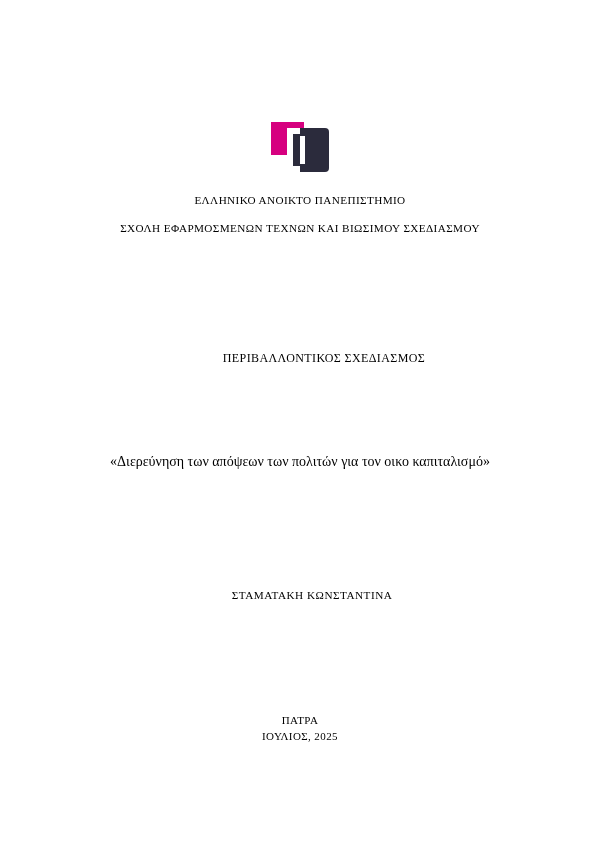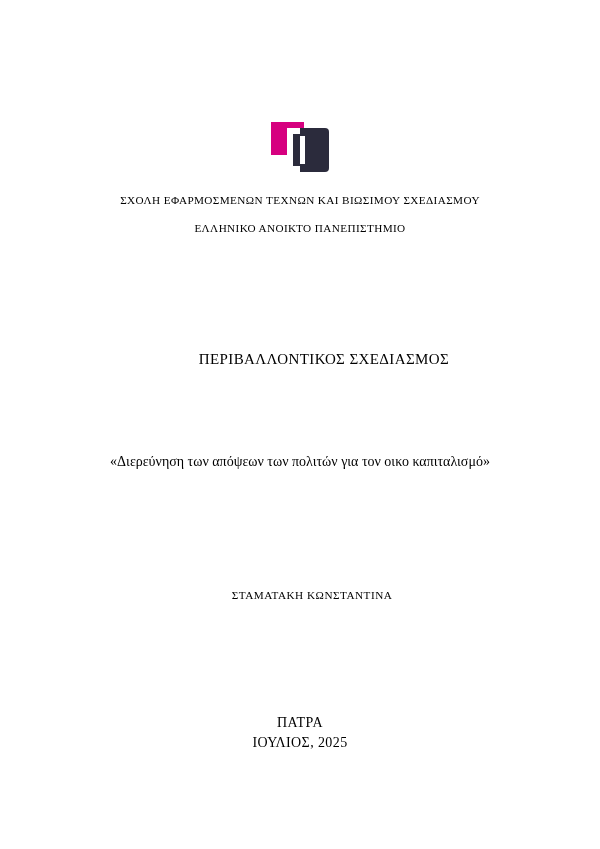--- a/index.html
+++ b/index.html
@@ -92,21 +92,21 @@
   }
 
   .dept-block {
     position: absolute;
     top: 351px;
     left: 0;
     width: 100%;
     text-align: center;
   }
   .dept-line {
-    font-size: 15px;
+    font-size: 12px;
     letter-spacing: 0.4px;
     color: #000;
     margin-left: 48px;
   }
 
   .thesis-block {
     position: absolute;
     top: 422px;
     left: 0;
     width: 100%;
@@ -153,21 +153,21 @@
   }
 
   .place-block {
     position: absolute;
     top: 713px;
     left: 0;
     width: 100%;
     text-align: center;
   }
   .place-line {
-    font-size: 14px;
+    font-size: 11px;
     letter-spacing: 0.4px;
     color: #000;
     line-height: 1.45;
   }
 </style>
 </head>
 <body>
 
 <div class="page">
 
@@ -175,22 +175,22 @@
     <div class="logo">
       <div class="sq"></div>
       <div class="book"></div>
       <div class="notch"></div>
       <div class="spine"></div>
       <div class="innerwhite"></div>
     </div>
   </div>
 
   <div class="uni-block">
+    <div class="uni-line">ΕΛΛΗΝΙΚΟ ΑΝΟΙΚΤΟ ΠΑΝΕΠΙΣΤΗΜΙΟ</div>
     <div class="uni-line">ΣΧΟΛΗ ΕΦΑΡΜΟΣΜΕΝΩΝ ΤΕΧΝΩΝ ΚΑΙ ΒΙΩΣΙΜΟΥ ΣΧΕΔΙΑΣΜΟΥ</div>
-    <div class="uni-line">ΕΛΛΗΝΙΚΟ ΑΝΟΙΚΤΟ ΠΑΝΕΠΙΣΤΗΜΙΟ</div>
   </div>
 
   <div class="dept-block">
     <div class="dept-line">ΠΕΡΙΒΑΛΛΟΝΤΙΚΟΣ ΣΧΕΔΙΑΣΜΟΣ</div>
   </div>
 
   <div class="thesis-block">
     <div class="thesis-title">«Διερεύνηση των απόψεων των πολιτών για τον οικο καπιταλισμό»</div>
   </div>
 

